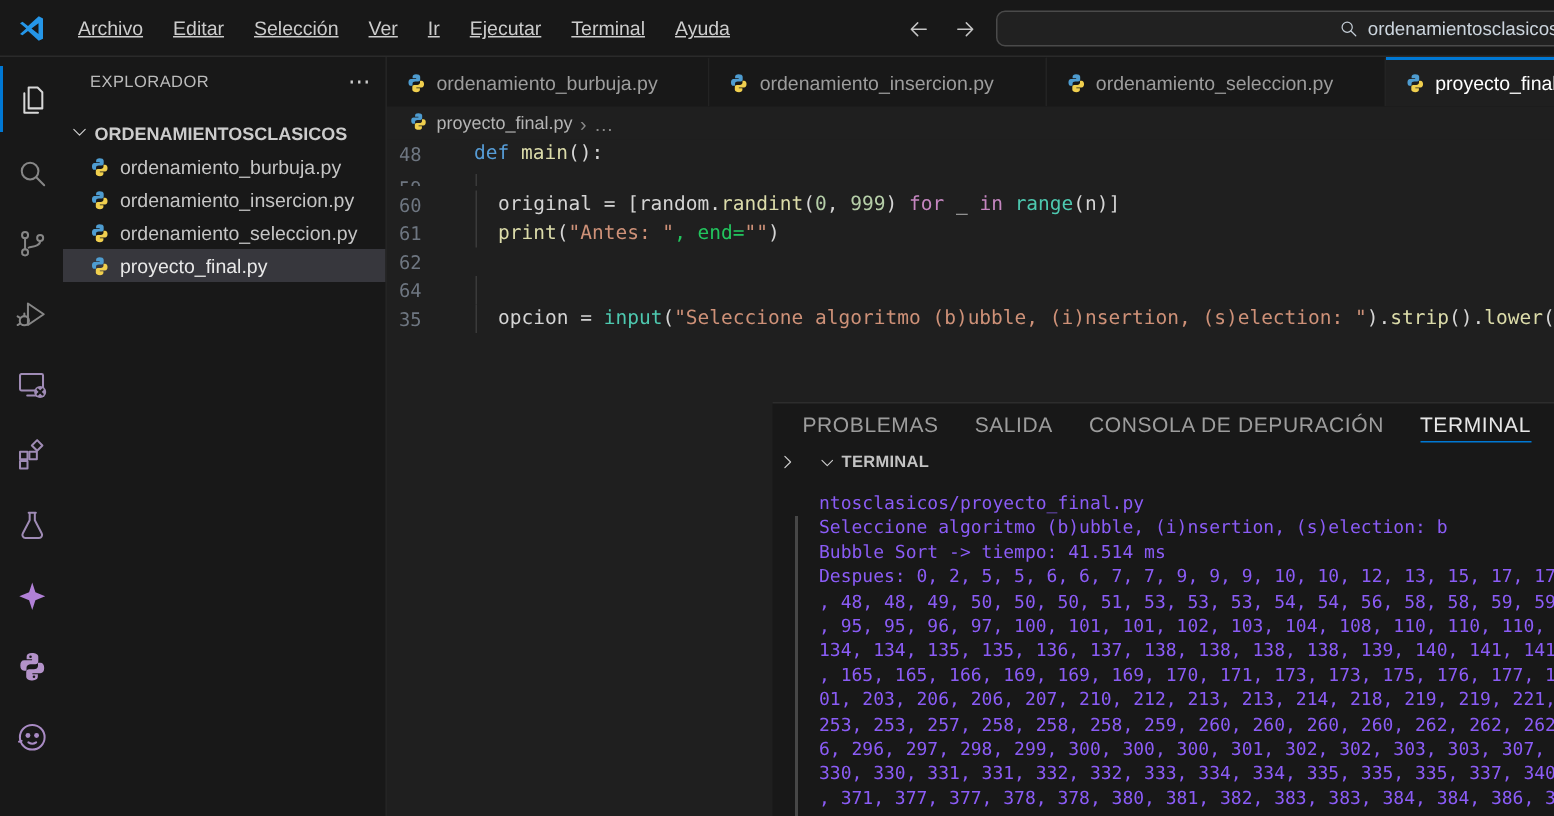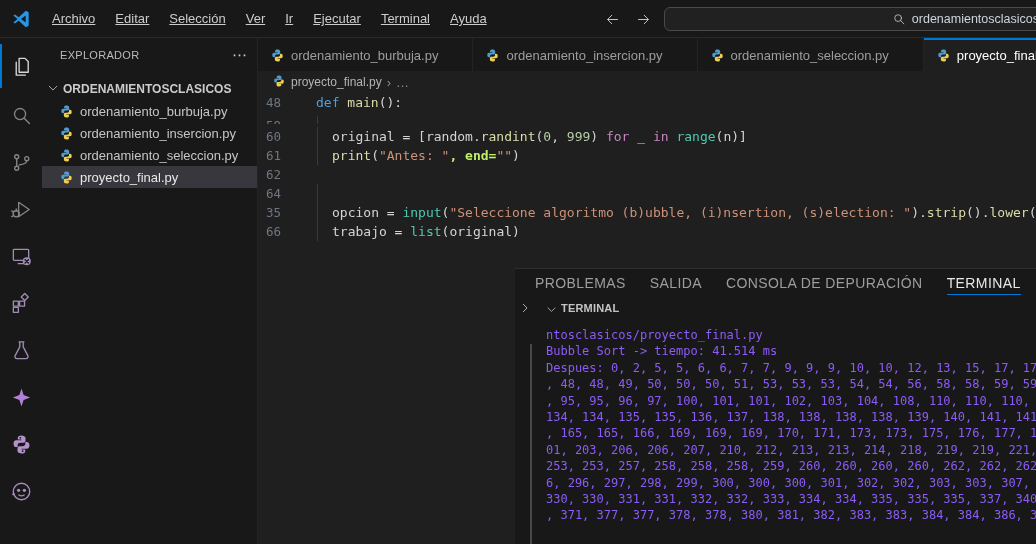--- a/index.html
+++ b/index.html
@@ -285,36 +285,32 @@
             <span class="lnum">59</span>
             <span class="ctext guided" style="padding-left: 28px;"></span>
           </div>
         </div>
         <div class="code-row">
           <span class="lnum">60</span>
           <span class="ctext guided" style="padding-left: 28px;"><span style="color: rgb(212, 212, 212);">original = [random.</span><span style="color: rgb(220, 220, 170);">randint</span><span style="color: rgb(212, 212, 212);">(</span><span style="color: rgb(181, 206, 168);">0</span><span style="color: rgb(212, 212, 212);">, </span><span style="color: rgb(181, 206, 168);">999</span><span style="color: rgb(212, 212, 212);">) </span><span style="color: rgb(197, 134, 192);">for</span><span style="color: rgb(212, 212, 212);"> _ </span><span style="color: rgb(197, 134, 192);">in</span><span style="color: rgb(212, 212, 212);"> </span><span style="color: rgb(78, 201, 176);">range</span><span style="color: rgb(212, 212, 212);">(n)]</span></span>
         </div>
         <div class="code-row">
           <span class="lnum">61</span>
-          <span class="ctext guided" style="padding-left: 28px;"><span style="color: rgb(220, 220, 170);">print</span><span style="color: rgb(212, 212, 212);">(</span><span style="color: rgb(206, 145, 120);">"Antes: "</span><span style="color: #bef264; font-weight: bold;">, end=</span><span style="color: rgb(206, 145, 120);">""</span><span style="color: rgb(212, 212, 212);">)</span></span>
+          <span class="ctext guided" style="padding-left: 28px;"><span style="color: rgb(220, 220, 170);">print</span><span style="color: rgb(212, 212, 212);">(</span><span style="color: rgb(206, 145, 120);">"Antes: "</span><span style="color: #22c55e;">, end=</span><span style="color: rgb(206, 145, 120);">""</span><span style="color: rgb(212, 212, 212);">)</span></span>
         </div>
         <div class="code-row">
           <span class="lnum">62</span>
         </div>
         <div class="code-row">
           <span class="lnum">64</span>
           <span class="ctext guided" style="padding-left: 28px;"></span>
         </div>
         <div class="code-row">
           <span class="lnum">35</span>
           <span class="ctext guided" style="padding-left: 28px;"><span style="color: rgb(212, 212, 212);">opcion = </span><span style="color: rgb(78, 201, 176);">input</span><span style="color: rgb(212, 212, 212);">(</span><span style="color: rgb(206, 145, 120);">"Seleccione algoritmo (b)ubble, (i)nsertion, (s)election: "</span><span style="color: rgb(212, 212, 212);">).</span><span style="color: rgb(220, 220, 170);">strip</span><span style="color: rgb(212, 212, 212);">().</span><span style="color: rgb(220, 220, 170);">lower</span><span style="color: rgb(212, 212, 212);">()</span></span>
-        </div>
-        <div class="code-row">
-          <span class="lnum">66</span>
-          <span class="ctext guided" style="padding-left: 28px;"><span style="color: rgb(212, 212, 212);">trabajo = </span><span style="color: rgb(78, 201, 176);">list</span><span style="color: rgb(212, 212, 212);">(original)</span></span>
         </div>
       </div>
 
     <div class="panel">
       <div class="panel-tabs">
           <span class="panel-tab">PROBLEMAS</span>
           <span class="panel-tab">SALIDA</span>
           <span class="panel-tab">CONSOLA DE DEPURACIÓN</span>
           <span class="panel-tab active">TERMINAL</span>
         </div>
@@ -324,20 +320,21 @@
             </svg></span>
         <span class="term-chevron"><svg viewBox="0 0 24 24" width="100%" height="100%" fill="none" stroke="currentColor" stroke-width="1.4" stroke-linecap="round" stroke-linejoin="round">
               <path d="M5.5 9l6.5 6.5L18.5 9"></path>
             </svg></span>
         <span class="term-title">TERMINAL</span>
       </div>
       <div class="term-body" id="term">
 
         <div class="cmd-bar"></div>
       <div class="term-line">ntosclasicos/proyecto_final.py</div>
+          <div class="term-line">Seleccione algoritmo (b)ubble, (i)nsertion, (s)election: b</div>
           <div class="term-line">Bubble Sort -&gt; tiempo: 41.514 ms</div>
           <div class="term-line">Despues: 0, 2, 5, 5, 6, 6, 7, 7, 9, 9, 9, 10, 10, 12, 13, 15, 17, 17, 20, 20, 20, 22, 22, 24, 27, 27, 28, 28</div>
           <div class="term-line">, 48, 48, 49, 50, 50, 50, 51, 53, 53, 53, 54, 54, 56, 58, 58, 59, 59, 59, 60, 61, 62, 62, 65, 65, 66, 66, 67</div>
           <div class="term-line">, 95, 95, 96, 97, 100, 101, 101, 102, 103, 104, 108, 110, 110, 110, 114, 115, 117, 118, 119, 120, 120, 123,</div>
           <div class="term-line">134, 134, 135, 135, 136, 137, 138, 138, 138, 138, 139, 140, 141, 141, 141, 142, 144, 144, 145, 148, 149, 15</div>
           <div class="term-line">, 165, 165, 166, 169, 169, 169, 170, 171, 173, 173, 175, 176, 177, 178, 180, 181, 181, 182, 183, 183, 183,</div>
           <div class="term-line">01, 203, 206, 206, 207, 210, 212, 213, 213, 214, 218, 219, 219, 221, 221, 222, 222, 222, 223, 225, 228, 23</div>
           <div class="term-line">253, 253, 257, 258, 258, 258, 259, 260, 260, 260, 260, 262, 262, 262, 262, 265, 266, 266, 267, 272, 274, 2</div>
           <div class="term-line">6, 296, 297, 298, 299, 300, 300, 300, 301, 302, 302, 303, 303, 307, 309, 309, 310, 311, 311, 312, 313, 313,</div>
           <div class="term-line">330, 330, 331, 331, 332, 332, 333, 334, 334, 335, 335, 335, 337, 340, 344, 346, 346, 347, 349, 349, 349, 35</div>

